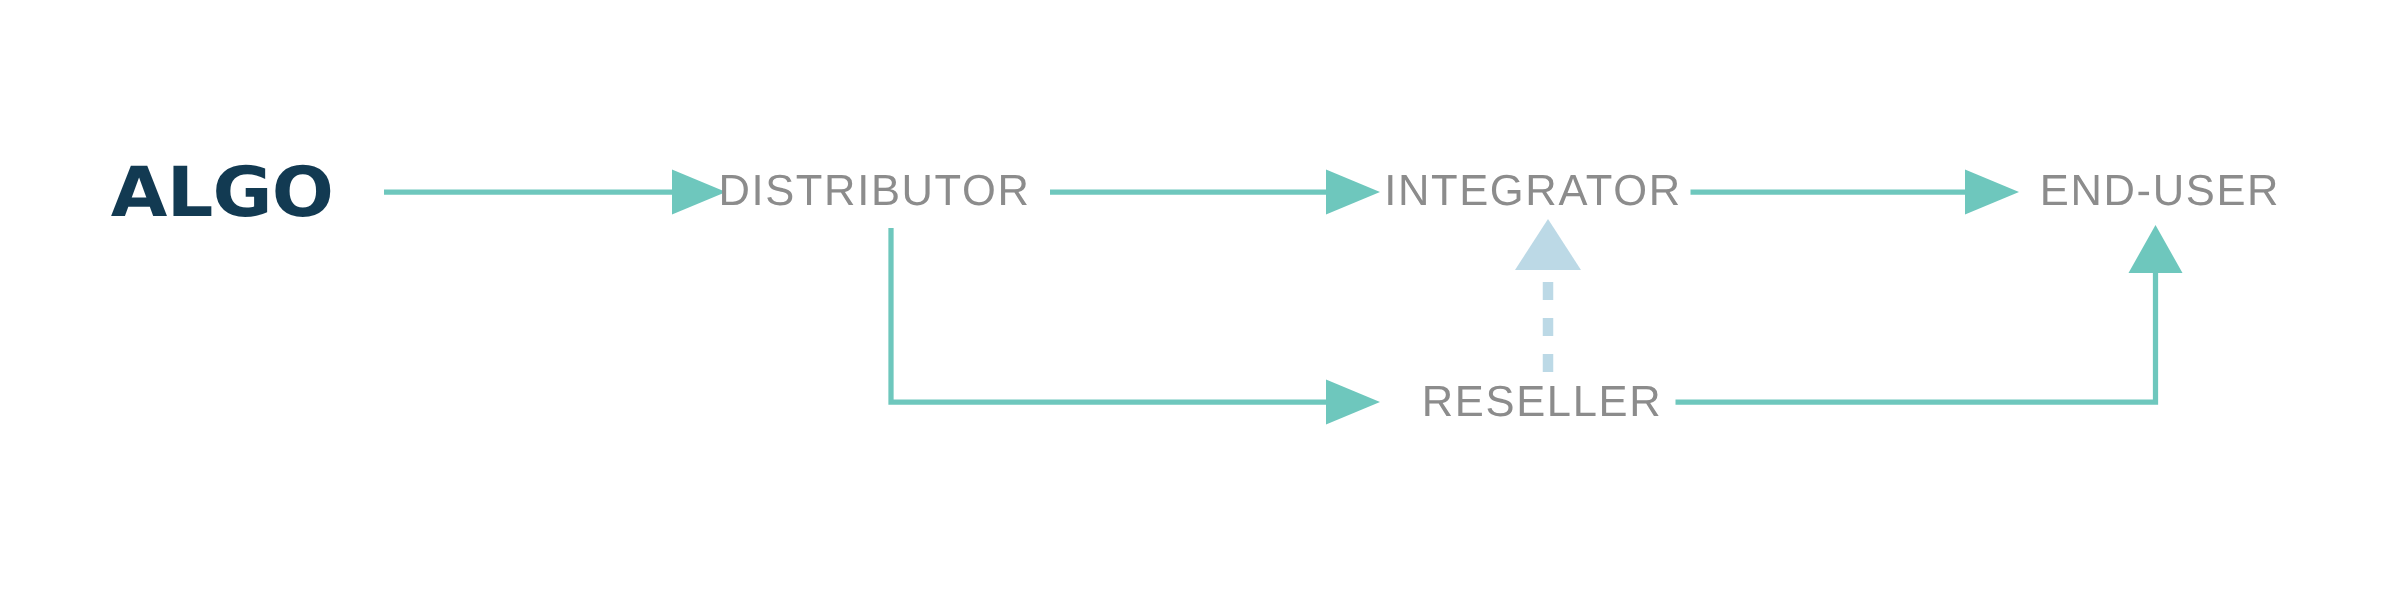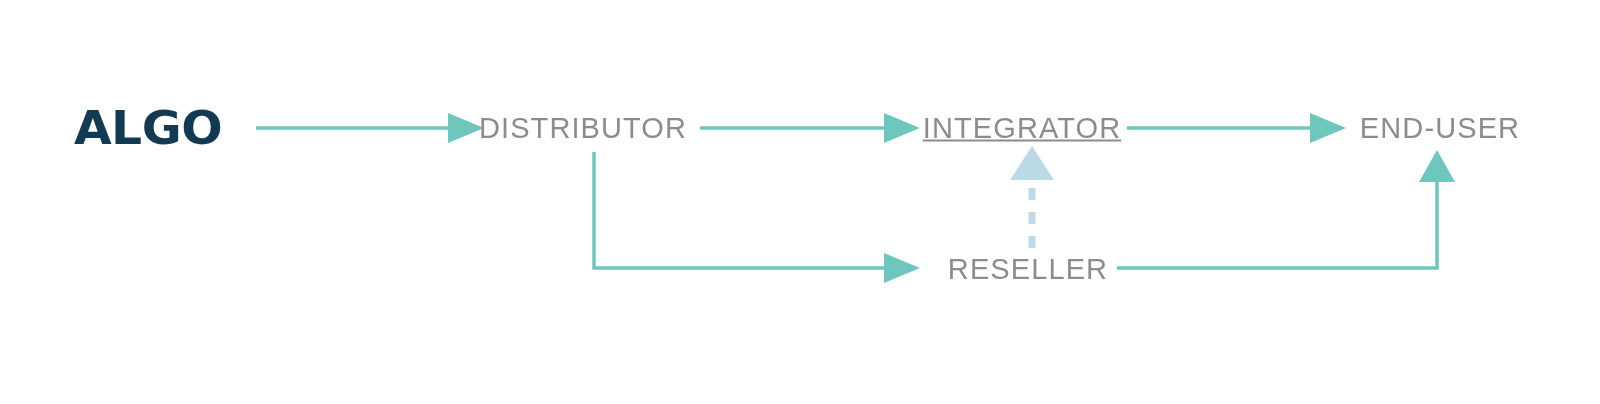--- a/index.html
+++ b/index.html
@@ -83,19 +83,19 @@
       <line x1="1032" y1="248" x2="1032" y2="178" stroke="#bcd9e6" stroke-width="7" stroke-dasharray="12 12"></line>
       <polygon points="1010,180 1032,146 1054,180" fill="#bcd9e6"></polygon>
     </g>
 
   </svg>
 
   <div class="brand-logo" style="left:148px; top:128px;">ALGO</div>
 
   <div class="node-label" style="left:583px; top:128px;">DISTRIBUTOR</div>
 
-  <div class="node-label" style="left:1022px; top:128px;text-decoration:underline;">INTEGRATOR</div>
+  <div class="node-label" style="left:1022px; top:128px;">INTEGRATOR</div>
 
   <div class="node-label" style="left:1440px; top:128px;">END-USER</div>
 
   <div class="node-label" style="left:1028px; top:269px;">RESELLER</div>
 
 </div>
 
 </body></html>

